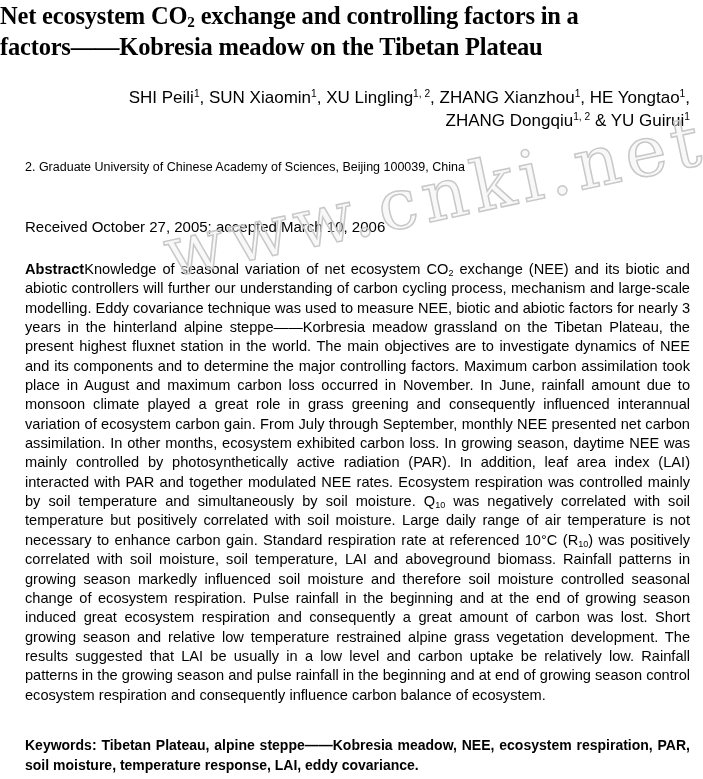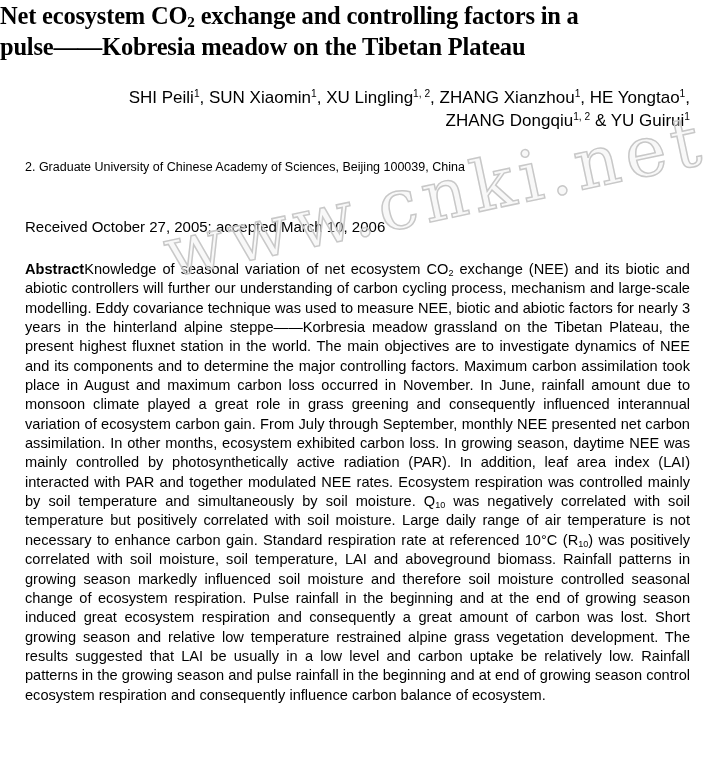--- a/index.html
+++ b/index.html
@@ -72,28 +72,29 @@
   .seg-sub{font-size:0.62em;vertical-align:-0.18em;line-height:0;}
   .seg-sup{font-size:0.6em;vertical-align:0.55em;line-height:0;}
 </style>
 </head>
 <body>
 
 <div class="page">
 
   <div class="watermark">www.cnki.net</div>
 
-  <h1 class="title" style="margin:0;"><span class="seg-n">Net ecosystem CO</span><span class="seg-sub">2</span><span class="seg-n"> exchange and controlling factors in a</span><br><span class="seg-n">pulse——</span><span class="seg-i">Kobresia</span><span class="seg-n"> meadow on the Tibetan Plateau</span></h1>
+  <h1 class="title" style="margin:0;"><span class="seg-n">Net ecosystem CO</span><span class="seg-sub">2</span><span class="seg-n"> exchange and controlling factors in a</span><br><span class="seg-n">factors——</span><span class="seg-i">Kobresia</span><span class="seg-n"> meadow on the Tibetan Plateau</span></h1>
 
   <div class="block authors"><span class="seg-n">SHI Peili</span><span class="seg-sup">1</span><span class="seg-n">, SUN Xiaomin</span><span class="seg-sup">1</span><span class="seg-n">, XU Lingling</span><span class="seg-sup">1, 2</span><span class="seg-n">, ZHANG Xianzhou</span><span class="seg-sup">1</span><span class="seg-n">, HE Yongtao</span><span class="seg-sup">1</span><span class="seg-n">,</span><br><span class="seg-n">ZHANG Dongqiu</span><span class="seg-sup">1, 2</span><span class="seg-n"> &amp; YU Guirui</span><span class="seg-sup">1</span></div>
 
   <div class="block affils">
     <div>2. Graduate University of Chinese Academy of Sciences, Beijing 100039, China</div>
   </div>
 
   <div class="block received">Received October 27, 2005; accepted March 10, 2006</div>
 
   <p class="block abstract" style="margin:0;">
     <span class="label">Abstract</span><span><span class="seg-n">Knowledge of seasonal variation of net ecosystem CO</span><span class="seg-sub">2</span><span class="seg-n"> exchange (NEE) and its biotic and abiotic controllers will further our understanding of carbon cycling process, mechanism and large-scale modelling. Eddy covariance technique was used to measure NEE, biotic and abiotic factors for nearly 3 years in the hinterland alpine steppe——</span><span class="seg-i">Korbresia</span><span class="seg-n"> meadow grassland on the Tibetan Plateau, the present highest fluxnet station in the world. The main objectives are to investigate dynamics of NEE and its components and to determine the major controlling factors. Maximum carbon assimilation took place in August and maximum carbon loss occurred in November. In June, rainfall amount due to monsoon climate played a great role in grass greening and consequently influenced interannual variation of ecosystem carbon gain. From July through September, monthly NEE presented net carbon assimilation. In other months, ecosystem exhibited carbon loss. In growing season, daytime NEE was mainly controlled by photosynthetically active radiation (PAR). In addition, leaf area index (LAI) interacted with PAR and together modulated NEE rates. Ecosystem respiration was controlled mainly by soil temperature and simultaneously by soil moisture. </span><span class="seg-i">Q</span><span class="seg-sub">10</span><span class="seg-n"> was negatively correlated with soil temperature but positively correlated with soil moisture. Large daily range of air temperature is not necessary to enhance carbon gain. Standard respiration rate at referenced 10°C (</span><span class="seg-i">R</span><span class="seg-sub">10</span><span class="seg-n">) was positively correlated with soil moisture, soil temperature, LAI and aboveground biomass. Rainfall patterns in growing season markedly influenced soil moisture and therefore soil moisture controlled seasonal change of ecosystem respiration. Pulse rainfall in the beginning and at the end of growing season induced great ecosystem respiration and consequently a great amount of carbon was lost. Short growing season and relative low temperature restrained alpine grass vegetation development. The results suggested that LAI be usually in a low level and carbon uptake be relatively low. Rainfall patterns in the growing season and pulse rainfall in the beginning and at end of growing season control ecosystem respiration and consequently influence carbon balance of ecosystem.</span></span>
   </p>
 
+  <p class="block keywords" style="margin:0;"><span class="seg-n">Keywords: Tibetan Plateau, alpine steppe——</span><span class="seg-i">Kobresia</span><span class="seg-n"> meadow, NEE, ecosystem respiration, PAR, soil moisture, temperature response, LAI, eddy covariance.</span></p>
 
 </div>
 
 </body></html>

